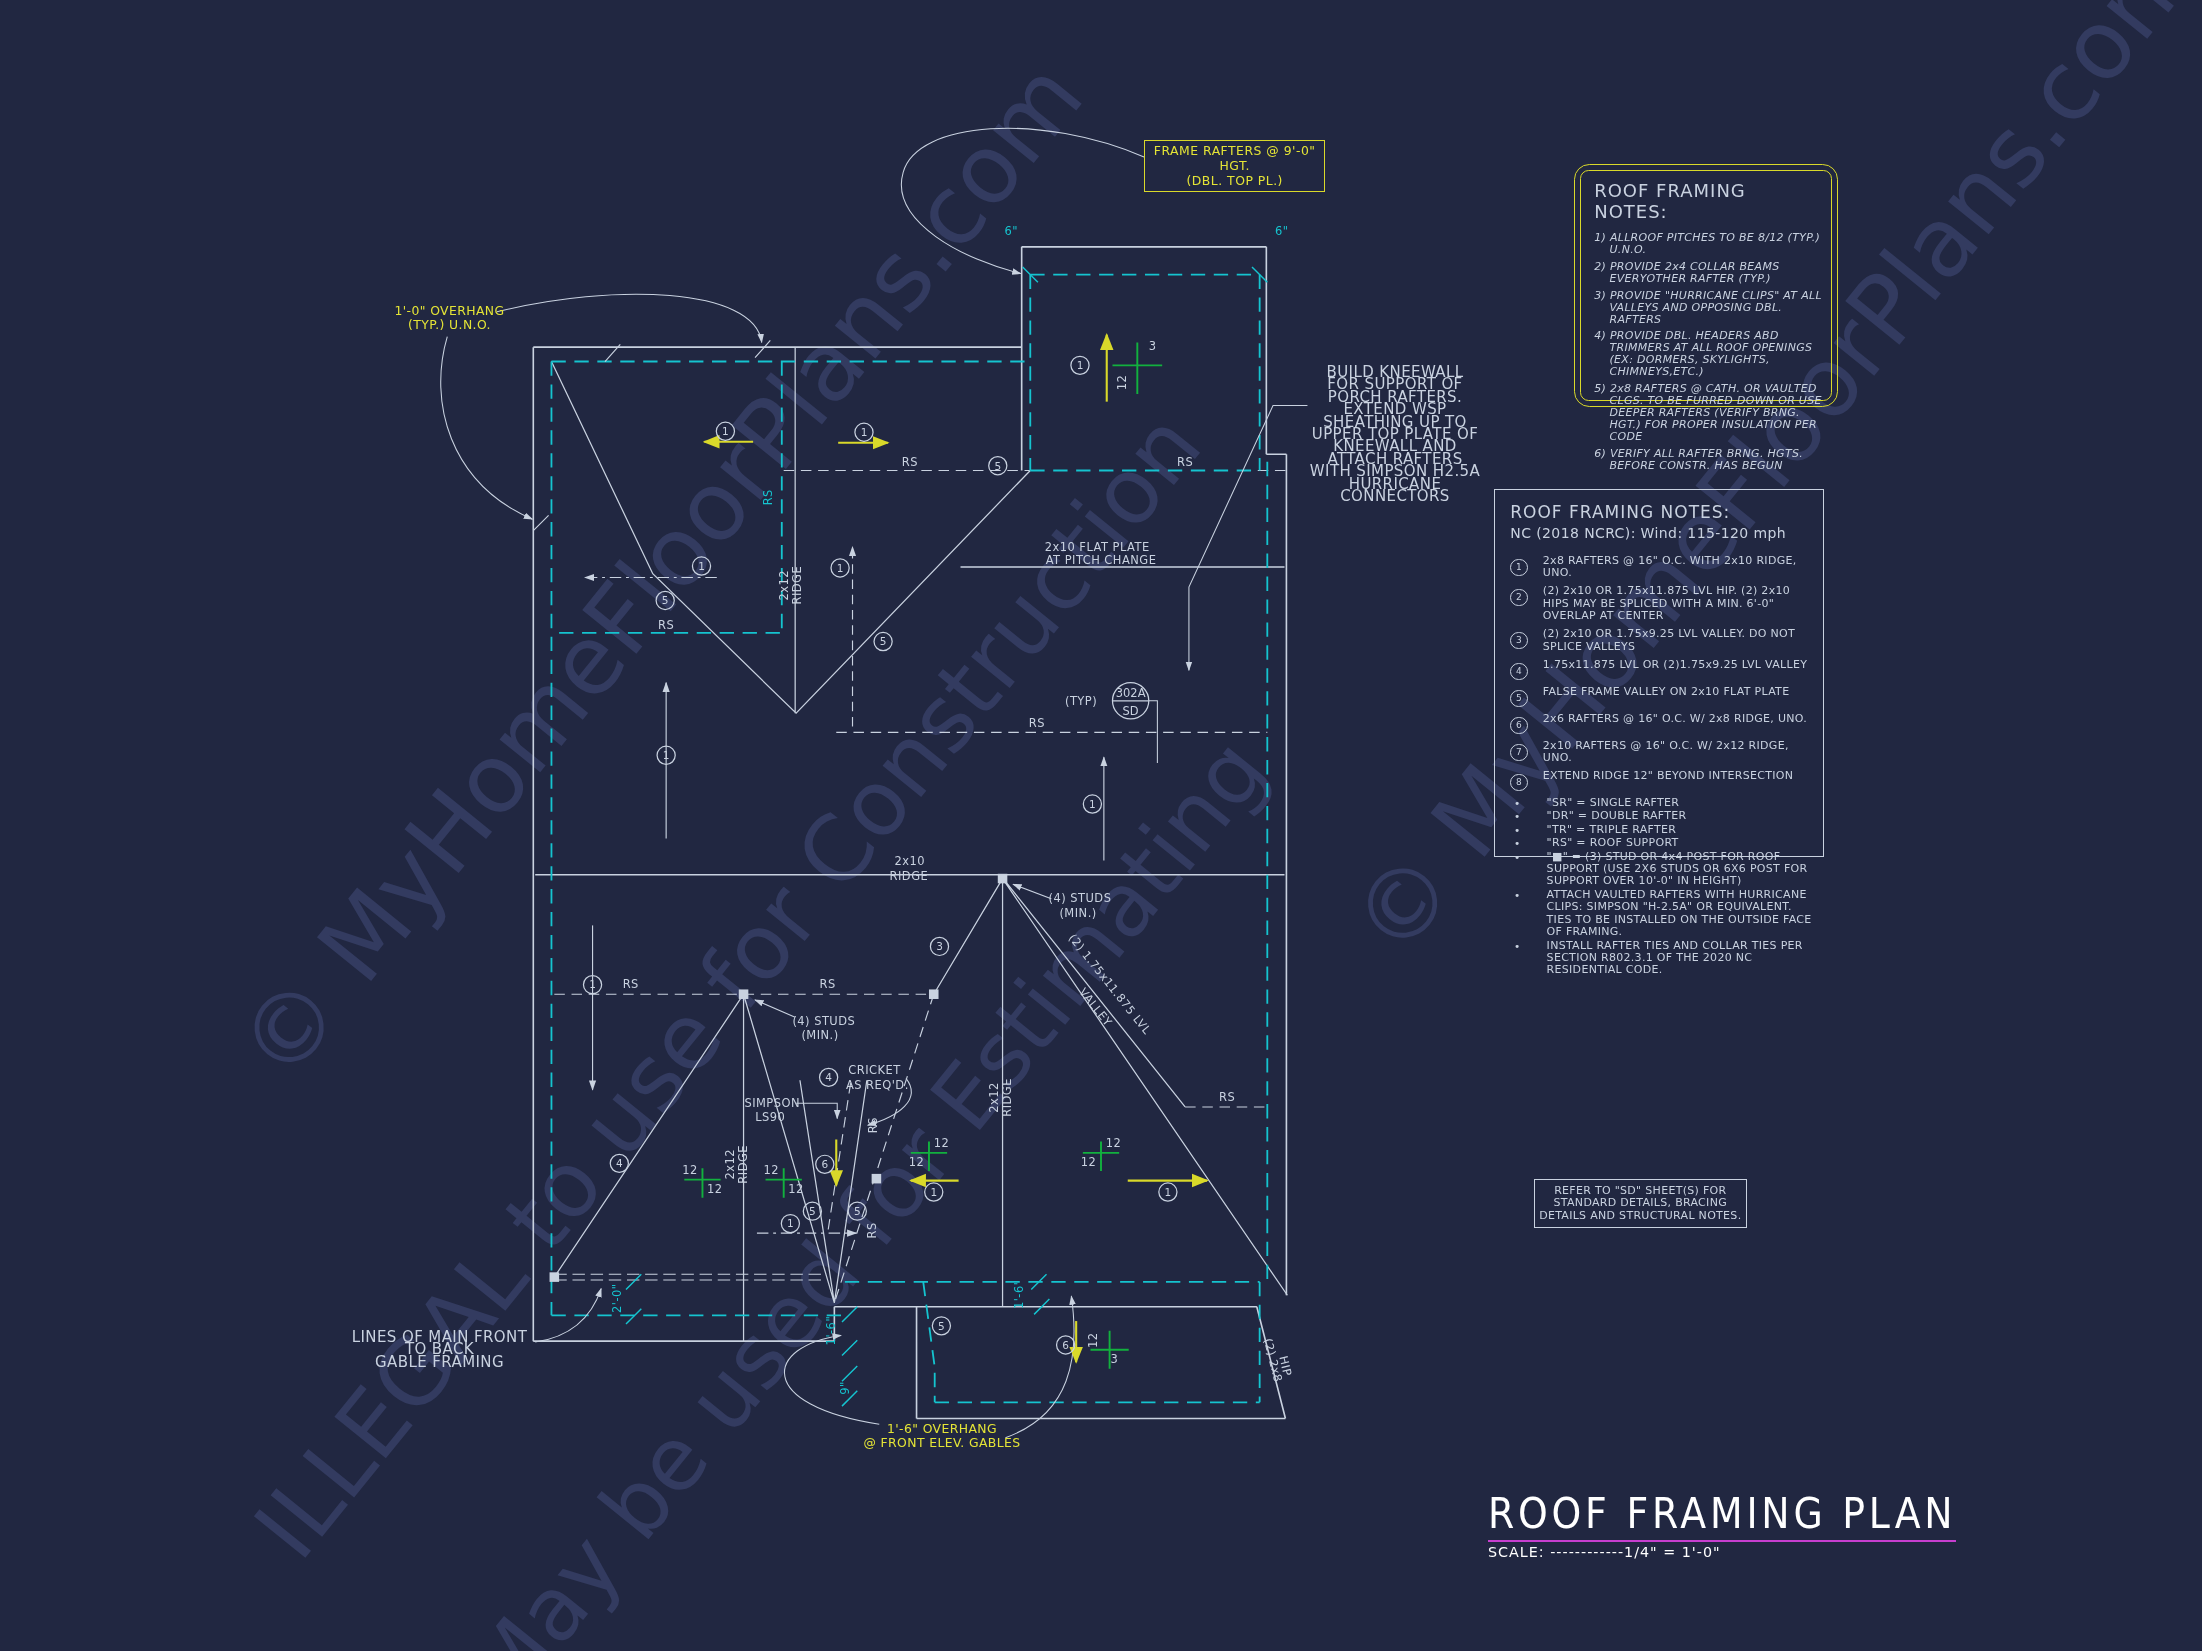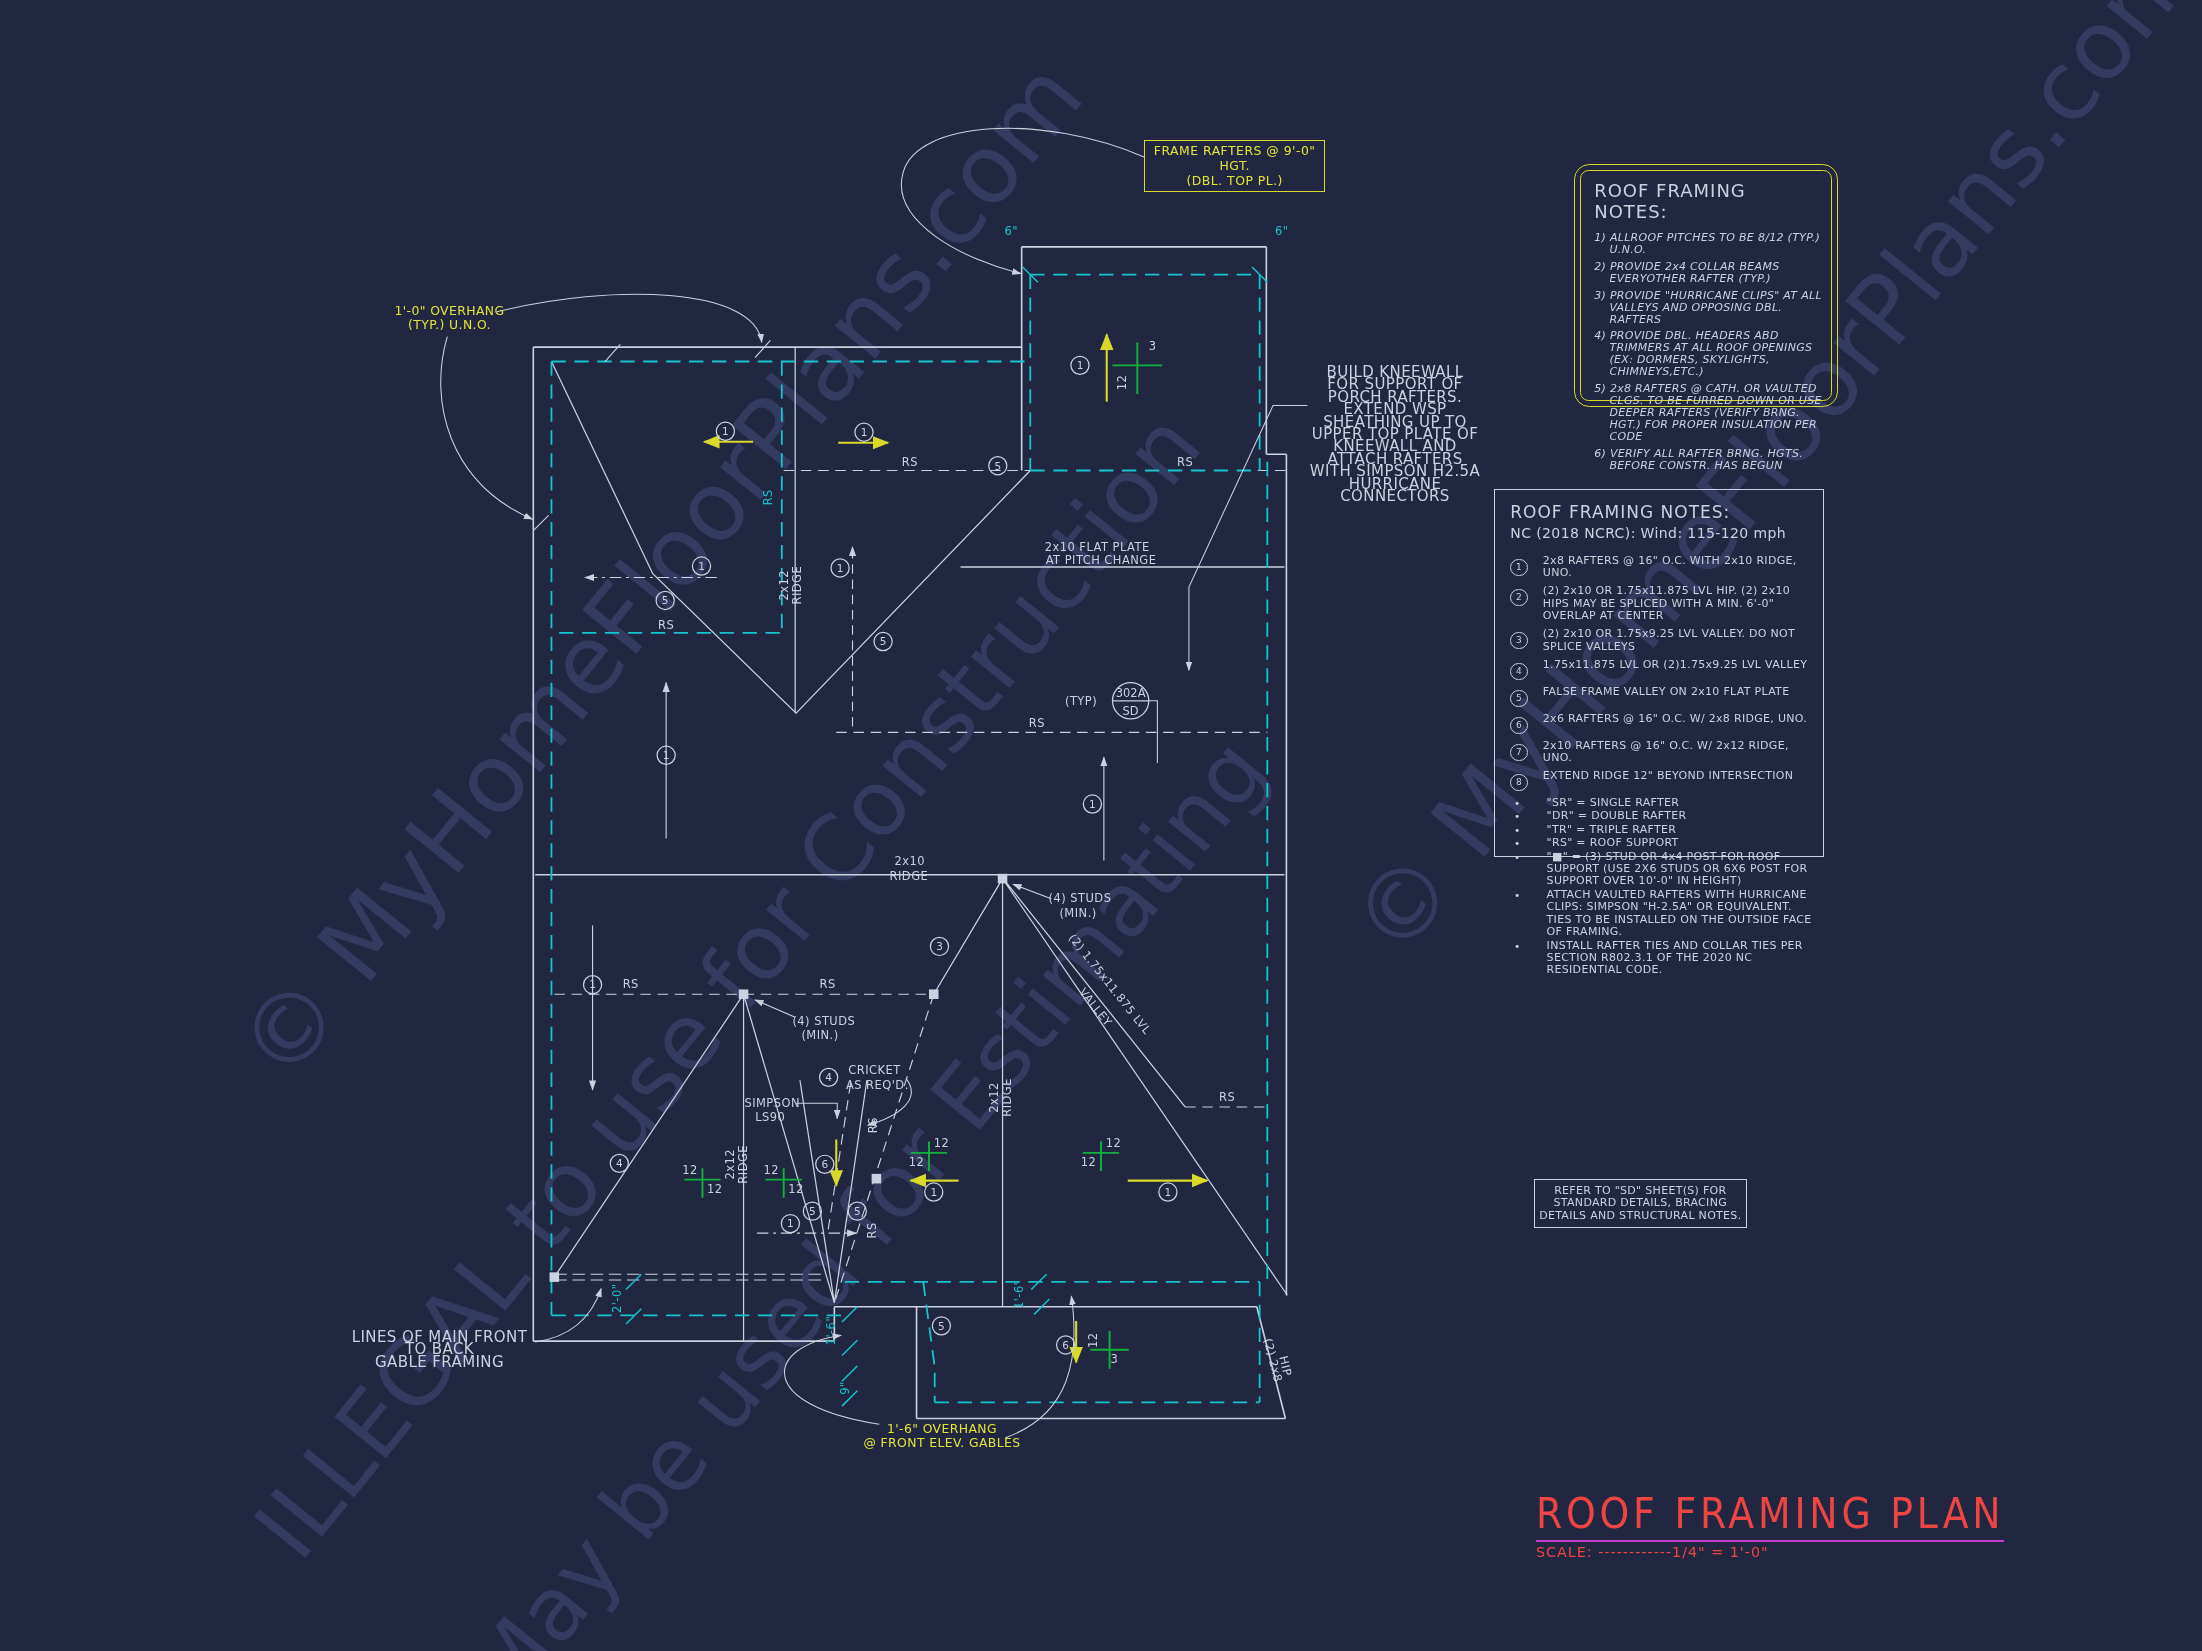--- a/index.html
+++ b/index.html
@@ -14,21 +14,21 @@
   .nb2-row{display:flex;margin-bottom:5.7px;}
   .nb2-num{flex:0 0 32.5px;}
   .cnum{display:inline-block;width:15.3px;height:15.3px;border:1.1px solid #c9d2e0;border-radius:50%;font-size:9px;text-align:center;line-height:15.3px;}
   .nb2-text{font-size:11px;line-height:12.4px;letter-spacing:0.3px;}
   .nb2-brow{display:flex;margin-bottom:1px;}
   .nb2-bullet{flex:0 0 32.5px;font-size:10.5px;padding-left:3.8px;}
   .yellow{color:#e4e436;}
   .ybox{border:1.5px solid #d9d92a;text-align:center;font-size:12.4px;line-height:15.3px;padding:1.9px 5.7px;letter-spacing:0.5px;}
   .callout{font-size:15px;line-height:12.4px;text-align:center;letter-spacing:0.4px;}
   .sdbox{border:1.4px solid #c9d2e0;text-align:center;font-size:11px;line-height:12.4px;padding:4.8px 3.8px;letter-spacing:0.3px;}
-  .titleblk{color:#ef4444;margin-left:48px;}
+  .titleblk{color:#ffffff;}
   .title-main{font-size:42px;letter-spacing:3.8px;border-bottom:2.4px solid #c73ecf;padding-bottom:1.9px;font-stretch:condensed;}
   .title-scale{font-size:14.3px;letter-spacing:1px;margin-top:1.9px;}
   svg text{font-family:"DejaVu Sans",sans-serif;}
 </style>
 </head>
 <body>
 
 <svg class="abs" style="left:0;top:0;" width="2202" height="1652" viewBox="0 0 2304 1728">
   <defs>
     <marker id="aw" viewBox="0 0 10 10" refX="9" refY="5" markerWidth="9" markerHeight="9" orient="auto-start-reverse">

